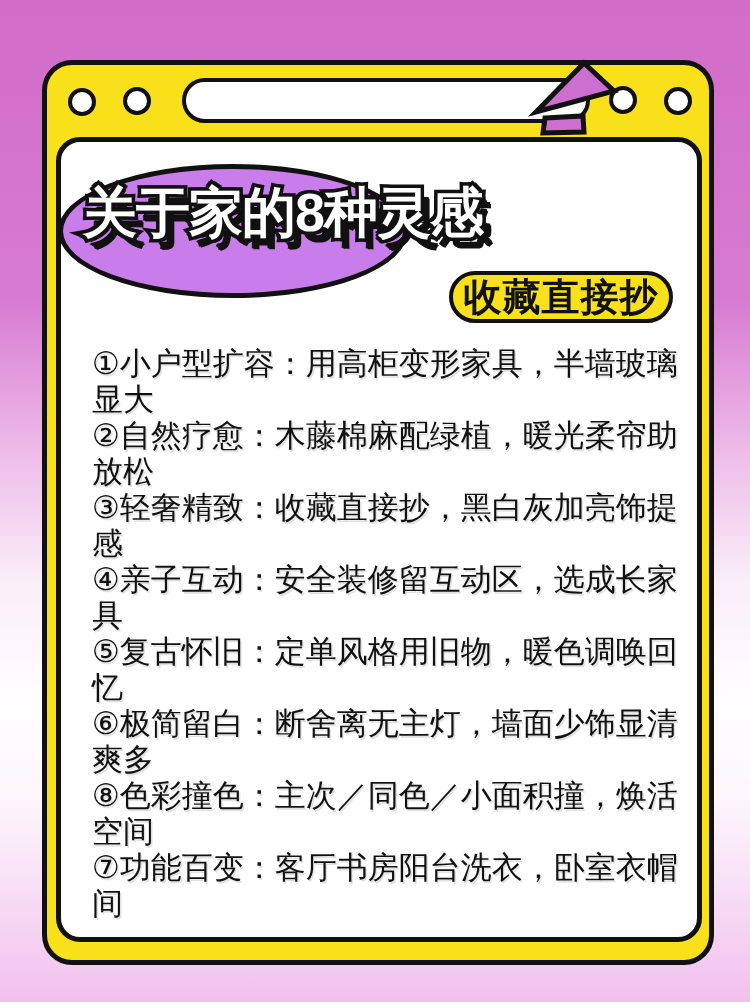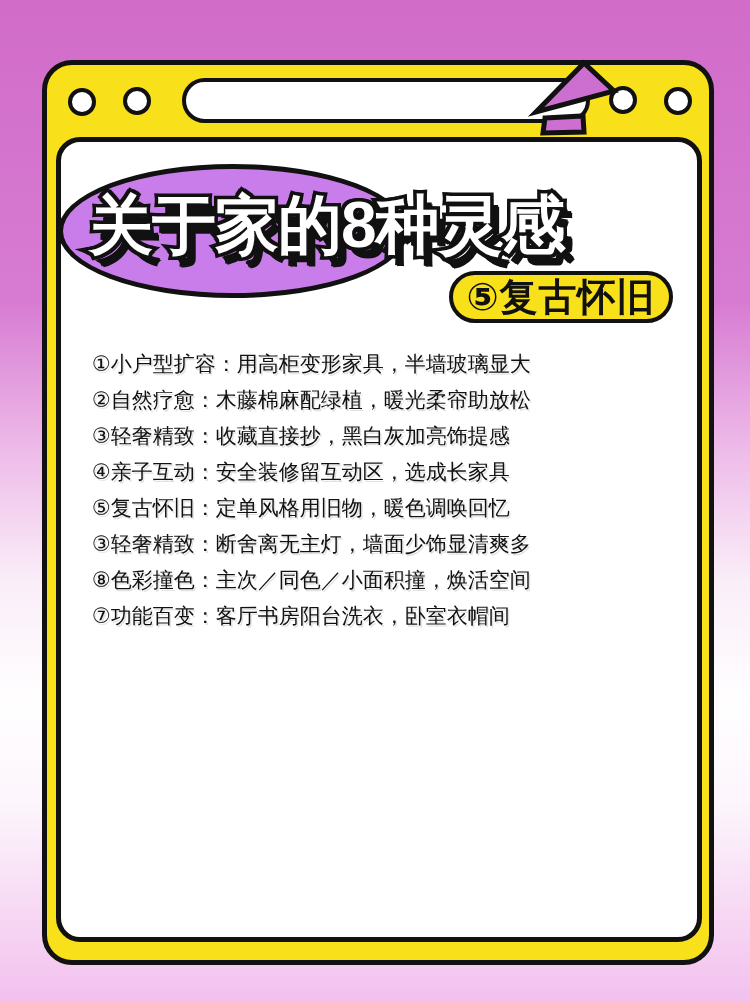--- a/index.html
+++ b/index.html
@@ -72,34 +72,33 @@
     position: absolute;
     left: 58px; top: 164px;
     width: 350px; height: 134px;
     background: #c97dea;
     border: 5px solid #111;
     border-radius: 50%;
   }
 
   .poster-title {
     position: absolute;
-    left: 89px; top: 172px;
-    font-size: 64px;
+    left: 83px; top: 172px;
+    font-size: 54px;
     line-height: 80px;
     font-weight: 900;
     letter-spacing: -1px;
     white-space: nowrap;
     color: #fff;
     -webkit-text-stroke: 7px #111;
     paint-order: stroke fill;
     text-shadow:
       3px 0 0 #111, -3px 0 0 #111, 0 3px 0 #111, 0 -3px 0 #111,
       3px 3px 0 #111, -3px -3px 0 #111, 3px -3px 0 #111, -3px 3px 0 #111,
       8px 10px 0 #111, 9px 11px 0 #111, 7px 10px 0 #111, 8px 9px 0 #111;
-    margin-top: 13px;
   }
 
   .badge {
     position: absolute;
     left: 449px; top: 271px;
     width: 224px; height: 52px;
     background: #f8e11a;
     border: 4px solid #111;
     border-radius: 28px;
     display: flex;
@@ -108,21 +107,21 @@
     font-size: 38px;
     font-weight: 600;
     color: #111;
     letter-spacing: 1px;
   }
 
   .tips {
     position: absolute;
     left: 92px; top: 346px;
     width: 596px;
-    font-size: 21px;
+    font-size: 31px;
     line-height: 36px;
     font-weight: 500;
     color: #111;
     letter-spacing: 0px;
     text-shadow: 1.5px 1.5px 0 rgba(17,17,17,0.12);
   }
   .tip-item { display: block; }
 </style>
 </head>
 <body>
@@ -142,26 +141,26 @@
     <polygon points="58,9 88,37 10,58" fill="#cd6fd0" stroke="#111" stroke-width="5" stroke-linejoin="miter"></polygon>
     <polygon points="19,64 57,62 58,78 17,79" fill="#cd6fd0" stroke="#111" stroke-width="5" stroke-linejoin="miter"></polygon>
   </svg>
 
   <div class="content-card"></div>
 
   <div class="title-ellipse"></div>
 
   <div class="poster-title">关于家的8种灵感</div>
 
-  <div class="badge">⑤复古怀旧</div>
+  <div class="badge">收藏直接抄</div>
 
   <div class="tips">
     <div class="tip-item">①小户型扩容：用高柜变形家具，半墙玻璃显大</div>
     <div class="tip-item">②自然疗愈：木藤棉麻配绿植，暖光柔帘助放松</div>
     <div class="tip-item">③轻奢精致：收藏直接抄，黑白灰加亮饰提感</div>
     <div class="tip-item">④亲子互动：安全装修留互动区，选成长家具</div>
     <div class="tip-item">⑤复古怀旧：定单风格用旧物，暖色调唤回忆</div>
-    <div class="tip-item">③轻奢精致：断舍离无主灯，墙面少饰显清爽多</div>
+    <div class="tip-item">⑥极简留白：断舍离无主灯，墙面少饰显清爽多</div>
     <div class="tip-item">⑧色彩撞色：主次／同色／小面积撞，焕活空间</div>
     <div class="tip-item">⑦功能百变：客厅书房阳台洗衣，卧室衣帽间</div>
   </div>
 
 </div>
 
 </body></html>

